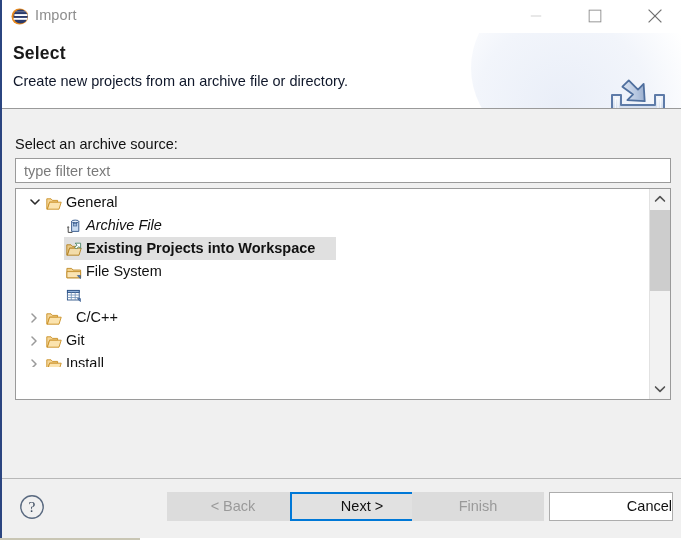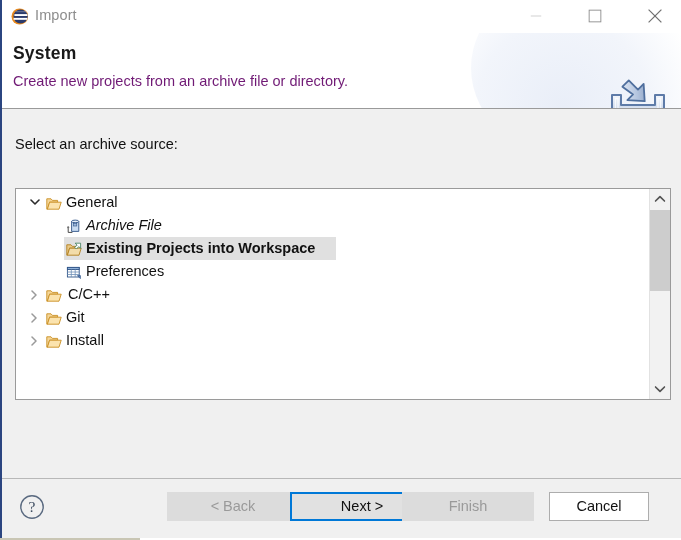--- a/index.html
+++ b/index.html
@@ -83,21 +83,21 @@
     left: 11px; top: 10px;
     font-size: 17.5px;
     font-weight: bold;
     color: #1a1a1a;
     letter-spacing: 0.2px;
   }
   #header-desc {
     position: absolute;
     left: 11px; top: 40px;
     font-size: 14.5px;
-    color: #701a75;
+    color: #0f172a;
   }
   #header-icon {
     position: absolute;
     left: 604px; top: 42px;
     width: 64px; height: 56px;
   }
 
   
   #body {
     position: absolute;
@@ -251,22 +251,22 @@
     color: #9a9a9a;
   }
   .dlgbtn.default {
     background: #e1e1e1;
     border: 2px solid #0078d7;
     color: #111111;
     line-height: 25px;
   }
   #btn-back   { left: 165px;  width: 132px; }
   #btn-next   { left: 288px;  width: 144px; }
-  #btn-finish { left: 400px;  width: 132px; }
-  #btn-cancel { left: 547px;  width: 100px; }
+  #btn-finish { left: 410px;  width: 132px; }
+  #btn-cancel { left: 547px;  width: 124px; text-align: right; }
 
   
   #desktop-strip {
     position: absolute;
     left: 0; top: 538px;
     width: 681px; height: 2px;
     background: #d8d8d8;
   }
   #desktop-strip .seg1 { position:absolute; left:0; top:0; width:140px; height:2px; background:#c9c6b4; }
   #desktop-strip .seg2 { position:absolute; left:140px; top:0; width:541px; height:2px; background:#ffffff; }
@@ -302,21 +302,21 @@
     <div class="winbtn" id="btn-close">
       <svg width="14" height="14" viewBox="0 0 14 14">
         <line x1="0.6" y1="0.6" x2="13.4" y2="13.4" stroke="#6f6f6f" stroke-width="1.2"></line>
         <line x1="13.4" y1="0.6" x2="0.6" y2="13.4" stroke="#6f6f6f" stroke-width="1.2"></line>
       </svg>
     </div>
   </div>
 
   <div id="header">
     <div id="header-glow"></div>
-    <div id="header-title">System</div>
+    <div id="header-title">Select</div>
     <div id="header-desc">Create new projects from an archive file or directory.</div>
     <div id="header-icon">
       <svg width="64" height="56" viewBox="0 0 64 56">
         <defs>
           <linearGradient id="trayg" x1="0" y1="0" x2="0" y2="1">
             <stop offset="0%" stop-color="#f4f7fc"></stop>
             <stop offset="50%" stop-color="#cdd9ec"></stop>
             <stop offset="100%" stop-color="#9fb4d4"></stop>
           </linearGradient>
           <linearGradient id="arrg" x1="0" y1="0" x2="1" y2="1">
@@ -331,20 +331,21 @@
 
         <path d="M24 4 L33 4 L33 17 L41 17 L29.5 30 L18 17 L26 17 Z" transform="rotate(-45 29.5 17)" fill="url(#arrg)" stroke="#4f6f9e" stroke-width="1.8" stroke-linejoin="round"></path>
       </svg>
     </div>
   </div>
 
   <div id="body">
 
     <div id="source-label">Select an archive source:</div>
 
+    <input id="filter-input" type="text" placeholder="type filter text" style="">
 
     <div id="tree-box">
       <div id="tree-content">
           <div class="tree-row" style="margin-top: 2px;">
             <span class="hl" style="left: 28px; width: 0px;"></span>
             <span class="twisty" style="left: 12px;">
               <svg width="10" height="8" viewBox="0 0 10 8">
                 <polyline points="1,2 5,6 9,2" fill="none" stroke="#2b2b2b" stroke-width="1.6" stroke-linecap="round" stroke-linejoin="round"></polyline>
               </svg>
             </span>
@@ -370,42 +371,50 @@
             <span class="ticon" style="left: 50px;"><svg width="16" height="16" viewBox="0 0 16 16">
                 <path d="M0.8 13.2 L0.8 2.8 L5 2.8 L6.4 4.4 L11.6 4.4 L11.6 6.2 L3.6 6.2 L1.6 13.2 Z" fill="#e9c987" stroke="#b2801f" stroke-width="0.9" stroke-linejoin="round"></path>
                 <path d="M3.6 6.2 L15.2 6.2 L13 13.2 L1.4 13.2 Z" fill="#f2dcaa" stroke="#b2801f" stroke-width="0.9" stroke-linejoin="round"></path>
                 <path d="M9.2 1.2 L14.6 1.2 L14.6 6.4 L12.8 4.6 L10.4 7 L8.8 5.4 L11.2 3 Z" fill="#ffffff" stroke="#3a7a55" stroke-width="0.8" stroke-linejoin="round"></path>
               </svg></span>
             <span class="tlabel" style="left: 70px; font-weight: bold;">Existing Projects into Workspace</span>
           </div>
           <div class="tree-row">
             <span class="hl" style="left: 48px; width: 0px;"></span>
             <span class="ticon" style="left: 50px;"><svg width="16" height="16" viewBox="0 0 16 16">
+                <path d="M0.9 12.8 L0.9 3.4 L5.6 3.4 L7 5 L14.6 5 L14.6 12.8 Z" fill="#f3d28c" stroke="#c08a27" stroke-width="0.9" stroke-linejoin="round"></path>
+                <path d="M0.9 6.6 L14.6 6.6 L14.6 12.8 L0.9 12.8 Z" fill="#fae4b3" stroke="#c08a27" stroke-width="0.9"></path>
+                <path d="M11.4 10.6 L14.4 10.6 L14.4 13.6 Z" fill="#5a82bd" stroke="#2f5488" stroke-width="0.7"></path>
+              </svg></span>
+            <span class="tlabel" style="left: 70px;">File System</span>
+          </div>
+          <div class="tree-row">
+            <span class="hl" style="left: 48px; width: 0px;"></span>
+            <span class="ticon" style="left: 50px;"><svg width="16" height="16" viewBox="0 0 16 16">
                 <rect x="1.4" y="2.4" width="11.8" height="9.6" fill="#ffffff" stroke="#2f5488" stroke-width="0.9"></rect>
                 <rect x="1.4" y="2.4" width="11.8" height="2.1" fill="#8fb0d8" stroke="#2f5488" stroke-width="0.9"></rect>
                 <line x1="5.3" y1="4.5" x2="5.3" y2="12" stroke="#6f90b8" stroke-width="0.8"></line>
                 <line x1="9.2" y1="4.5" x2="9.2" y2="12" stroke="#6f90b8" stroke-width="0.8"></line>
                 <line x1="1.4" y1="7" x2="13.2" y2="7" stroke="#6f90b8" stroke-width="0.8"></line>
                 <line x1="1.4" y1="9.5" x2="13.2" y2="9.5" stroke="#6f90b8" stroke-width="0.8"></line>
                 <path d="M11.4 10.6 L14.4 10.6 L14.4 13.6 Z" fill="#5a82bd" stroke="#2f5488" stroke-width="0.7"></path>
               </svg></span>
-            <span class="tlabel" style="left: 70px;">Preferences</span>
           </div>
           <div class="tree-row">
             <span class="hl" style="left: 28px; width: 0px;"></span>
             <span class="twisty" style="left: 12px;">
               <svg width="8" height="10" viewBox="0 0 8 10">
                 <polyline points="2,1 6,5 2,9" fill="none" stroke="#9a9a9a" stroke-width="1.5" stroke-linecap="round" stroke-linejoin="round"></polyline>
               </svg>
             </span>
             <span class="ticon" style="left: 30px;"><svg width="16" height="16" viewBox="0 0 16 16">
                 <path d="M0.8 13.2 L0.8 2.8 L5 2.8 L6.4 4.4 L11.6 4.4 L11.6 6.2 L3.6 6.2 L1.6 13.2 Z" fill="#f5d79a" stroke="#c98f22" stroke-width="0.9" stroke-linejoin="round"></path>
                 <path d="M3.6 6.2 L15.2 6.2 L13 13.2 L1.4 13.2 Z" fill="#fbe3ae" stroke="#c98f22" stroke-width="0.9" stroke-linejoin="round"></path>
               </svg></span>
-            <span class="tlabel" style="left: 52px;">C/C++</span>
+            <span class="tlabel" style="left: 60px;">C/C++</span>
           </div>
           <div class="tree-row">
             <span class="hl" style="left: 28px; width: 0px;"></span>
             <span class="twisty" style="left: 12px;">
               <svg width="8" height="10" viewBox="0 0 8 10">
                 <polyline points="2,1 6,5 2,9" fill="none" stroke="#9a9a9a" stroke-width="1.5" stroke-linecap="round" stroke-linejoin="round"></polyline>
               </svg>
             </span>
             <span class="ticon" style="left: 30px;"><svg width="16" height="16" viewBox="0 0 16 16">
                 <path d="M0.8 13.2 L0.8 2.8 L5 2.8 L6.4 4.4 L11.6 4.4 L11.6 6.2 L3.6 6.2 L1.6 13.2 Z" fill="#f5d79a" stroke="#c98f22" stroke-width="0.9" stroke-linejoin="round"></path>

